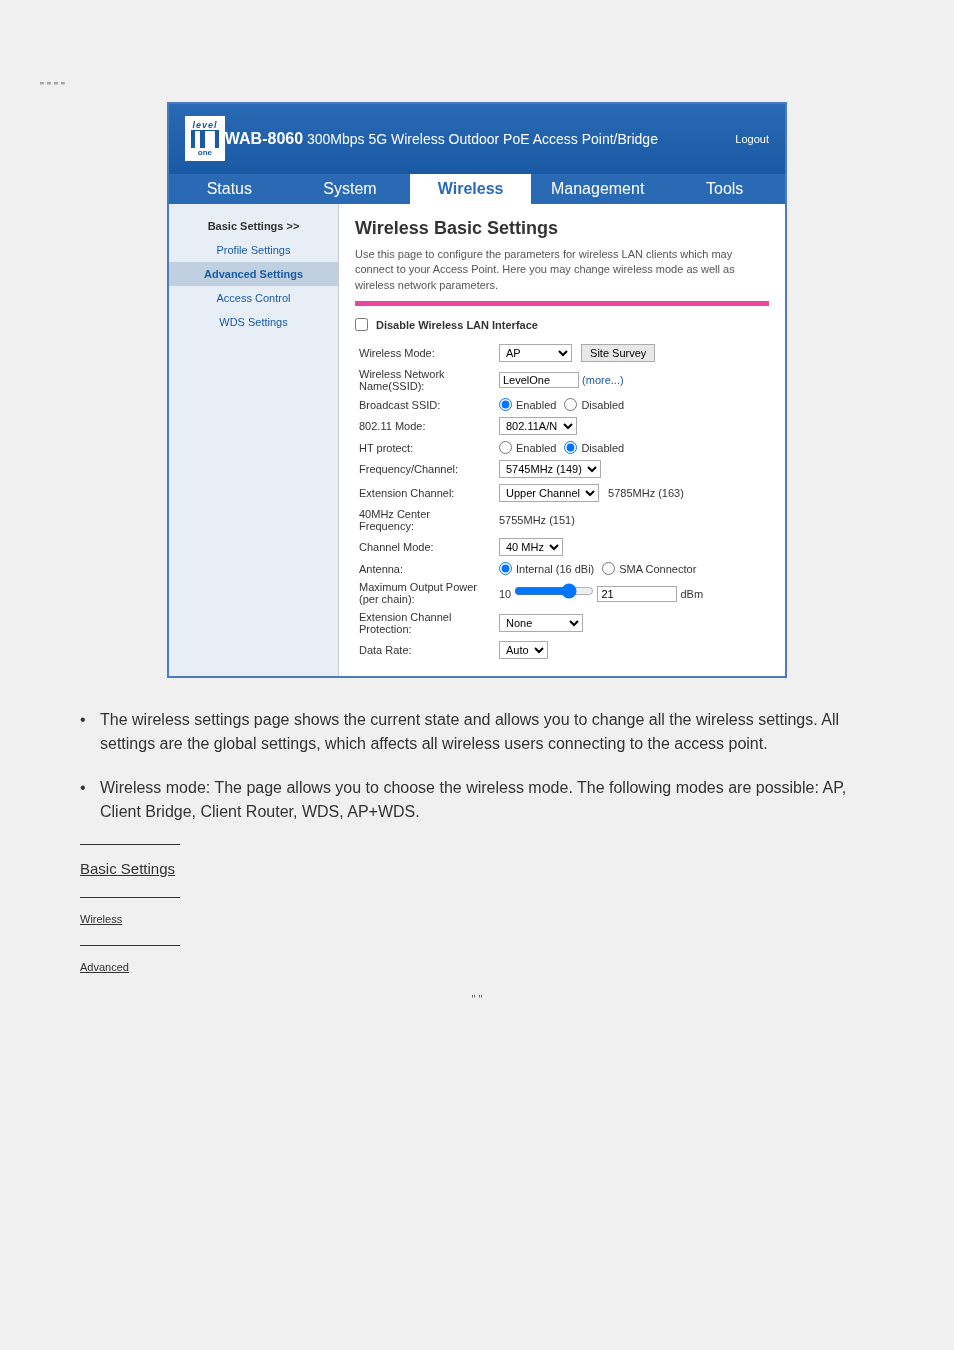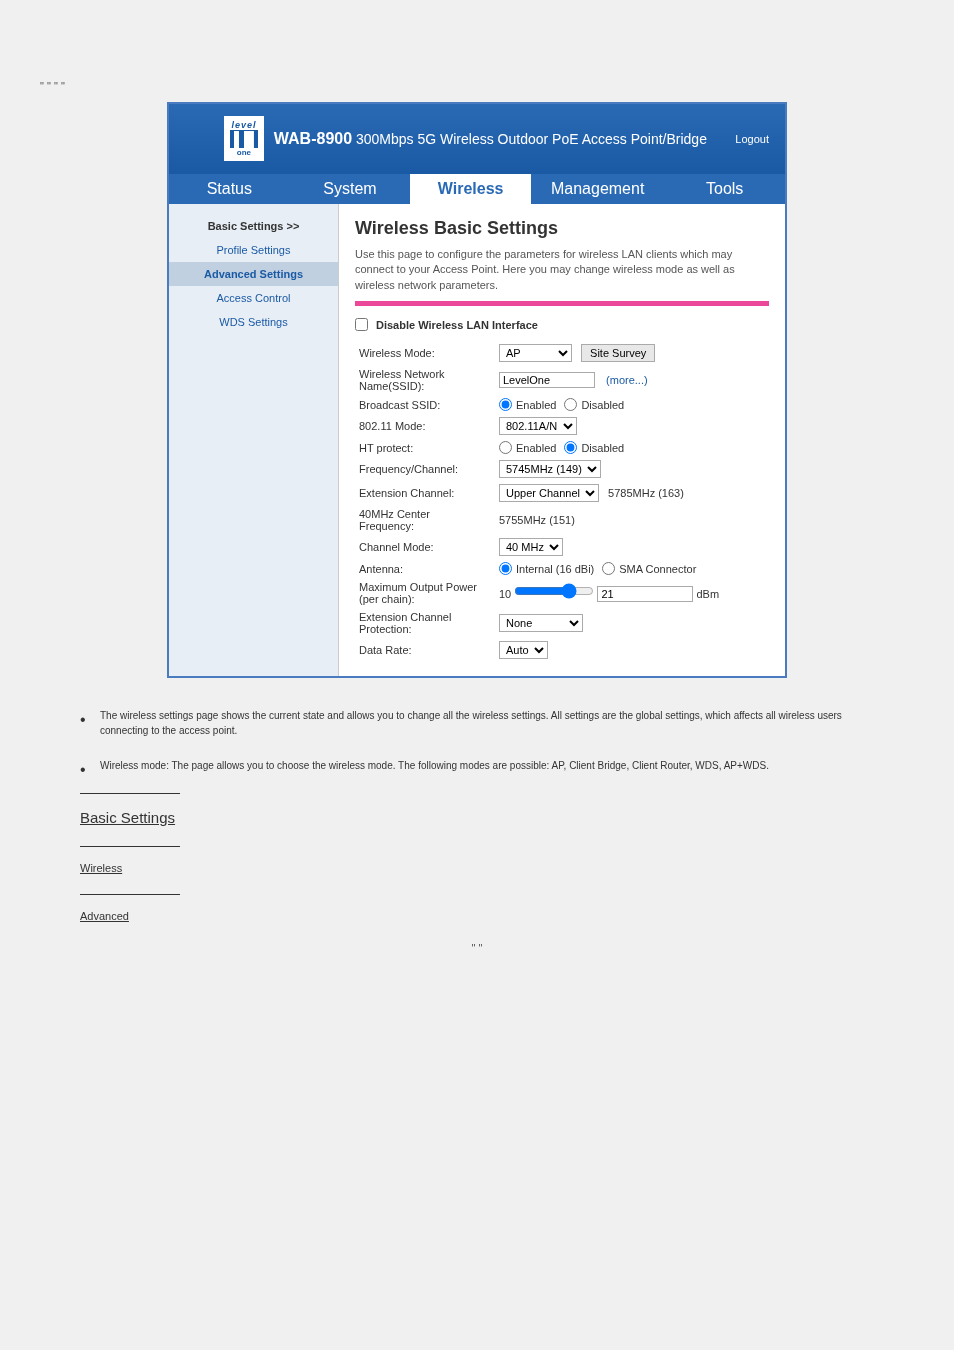--- a/index.html
+++ b/index.html
@@ -35,22 +35,20 @@
       background: linear-gradient(180deg, #2a6ab5 0%, #1a5aa5 100%);
       padding: 12px 16px;
       display: flex;
       align-items: center;
       justify-content: space-between;
     }
 
     .brand-logo {
       display: flex;
       align-items: center;
-      gap: 10px;
-      margin-left: 39px;
     }
 
     .logo-box {
       background: #fff;
       padding: 4px 6px;
       display: flex;
       flex-direction: column;
       align-items: center;
     }
 
@@ -209,21 +207,21 @@
       font-size: 11px;
       padding: 1px 2px;
       border: 1px solid #aaa;
       background: #fff;
     }
 
     input[type="text"] {
       font-size: 11px;
       padding: 1px 3px;
       border: 1px solid #aaa;
-      width: 96px;
+      width: 80px;
     }
 
     input[type="radio"] {
       margin-right: 2px;
     }
 
     input[type="checkbox"] {
       margin-right: 2px;
     }
 
@@ -232,21 +230,21 @@
       padding: 2px 8px;
       border: 1px solid #aaa;
       background: #e8e8e8;
       cursor: pointer;
       margin-left: 6px;
     }
 
     .more-link {
       color: #1a5aa5;
       font-size: 11px;
-      margin-left: 8px;
+      margin-left: 0;
     }
 
     .radio-group {
       display: flex;
       align-items: center;
       gap: 8px;
     }
 
     .radio-label {
       display: flex;
@@ -263,21 +261,21 @@
       width: 30px;
     }
 
     
     .notes-section {
       padding: 30px 40px;
     }
 
     .bullet-item {
       margin-bottom: 20px;
-      font-size: 10px;
+      font-size: 16px;
       color: #333;
       line-height: 1.5;
       padding-left: 20px;
       position: relative;
     }
 
     .bullet-item::before {
       content: "•";
       position: absolute;
       left: 0;
@@ -308,21 +306,21 @@
 
     <div class="device-header">
       <div class="brand-logo">
         <div class="logo-box">
           <span class="logo-text-level">level</span>
           <div class="logo-icon">▌█</div>
           <span class="logo-one">one</span>
         </div>
         <div>
           <span class="device-title">
-            <strong>WAB-8900</strong>
+            <strong>WAB-8060</strong>
             <span>300Mbps 5G Wireless Outdoor PoE Access Point/Bridge</span>
           </span>
         </div>
       </div>
       <a class="logout-btn" href="#">Logout</a>
     </div>
 
     <div class="nav-bar">
       <div class="nav-item">Status</div>
       <div class="nav-item">System</div>

